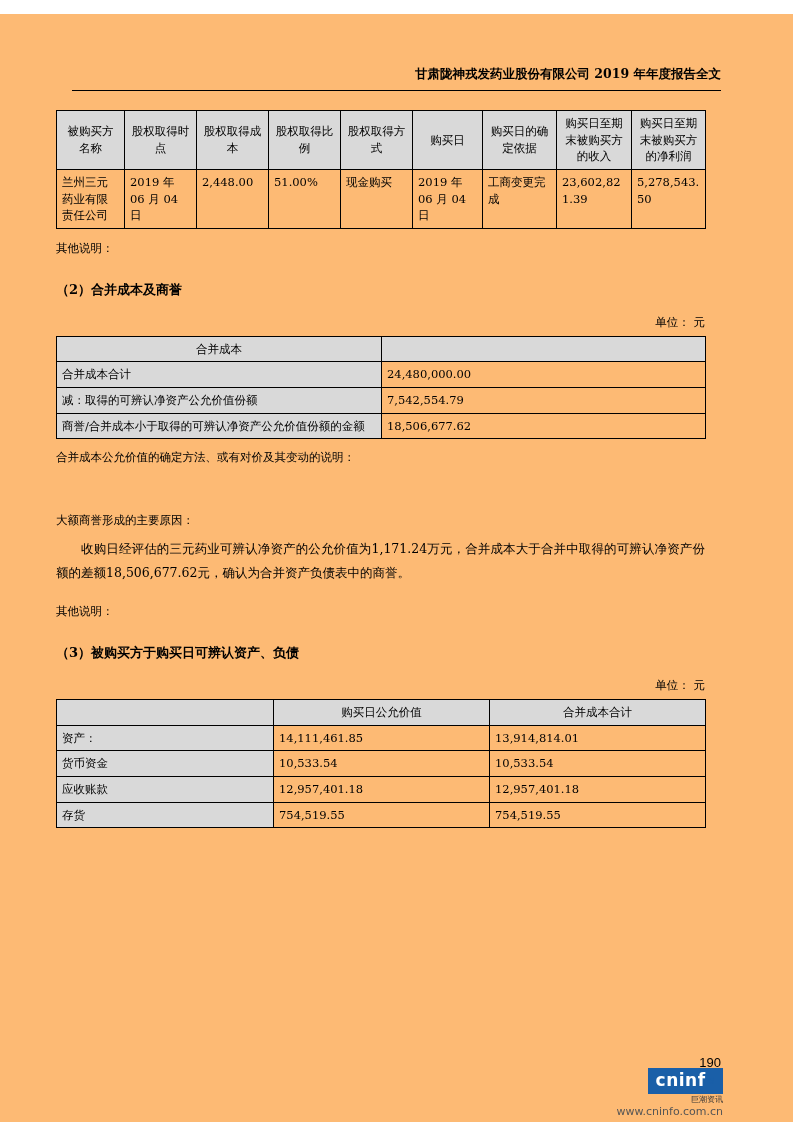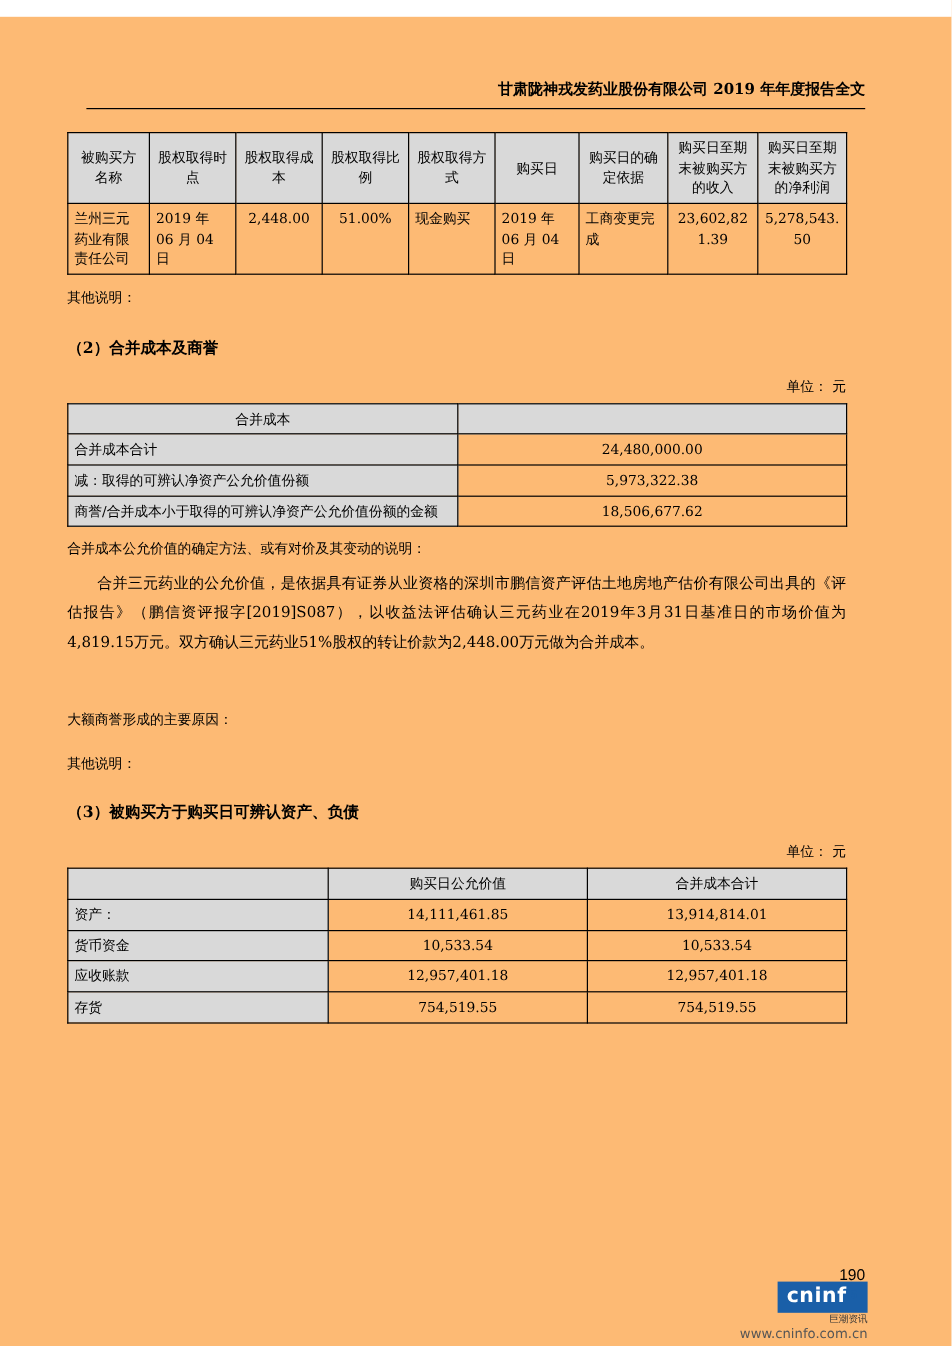--- a/index.html
+++ b/index.html
@@ -60,21 +60,21 @@
     line-height: 1.45;
     word-wrap: break-word;
     overflow-wrap: break-word;
   }
   table.doc th {
     background: #d9d9d9;
     font-weight: normal;
     text-align: center;
     vertical-align: middle;
   }
-  td.num, th.num { text-align: center; }
+  td.num, th.num { text-align: left; }
   td.ctr { text-align: center; }
 
   .note {
     font-size: 11.5px;
     font-family: "DejaVu Serif", "Liberation Serif", serif;
     margin: 10px 0 0 0;
     line-height: 1.7;
   }
   .section-title {
     font-size: 13px;
@@ -217,35 +217,35 @@
         <tr class="tbl-merge-head">
           <td class="ctr shade">合并成本</td>
           <td class="shade"></td>
         </tr>
         <tr>
           <td class="shade">合并成本合计</td>
           <td class="num">24,480,000.00</td>
         </tr>
         <tr>
           <td class="shade">减：取得的可辨认净资产公允价值份额</td>
-          <td class="num">5,973,322.38</td>
+          <td class="num">7,542,554.79</td>
         </tr>
         <tr>
           <td class="shade">商誉/合并成本小于取得的可辨认净资产公允价值份额的金额</td>
           <td class="num">18,506,677.62</td>
         </tr>
       </tbody>
     </table>
 
     <p class="plain">合并成本公允价值的确定方法、或有对价及其变动的说明：</p>
-    <p class="para">合并三元药业的公允价值，是依据具有证券从业资格的深圳市鹏信资产评估土地房地产估价有限公司出具的《评估报告》（鹏信资评报字[2019]S087），以收益法评估确认三元药业在2019年3月31日基准日的市场价值为4,819.15万元。双方确认三元药业51%股权的转让价款为2,448.00万元做为合并成本。</p>
 
     <div class="gap-lg"></div>
 
     <p class="plain">大额商誉形成的主要原因：</p>
+    <p class="para">收购日经评估的三元药业可辨认净资产的公允价值为1,171.24万元，合并成本大于合并中取得的可辨认净资产份额的差额18,506,677.62元，确认为合并资产负债表中的商誉。</p>
 
     <div class="gap-sm"></div>
 
     <p class="plain">其他说明：</p>
 
     <div class="section-title">（3）被购买方于购买日可辨认资产、负债</div>
 
     <div class="unit-line">单位：  元</div>
 
     <table class="doc">

